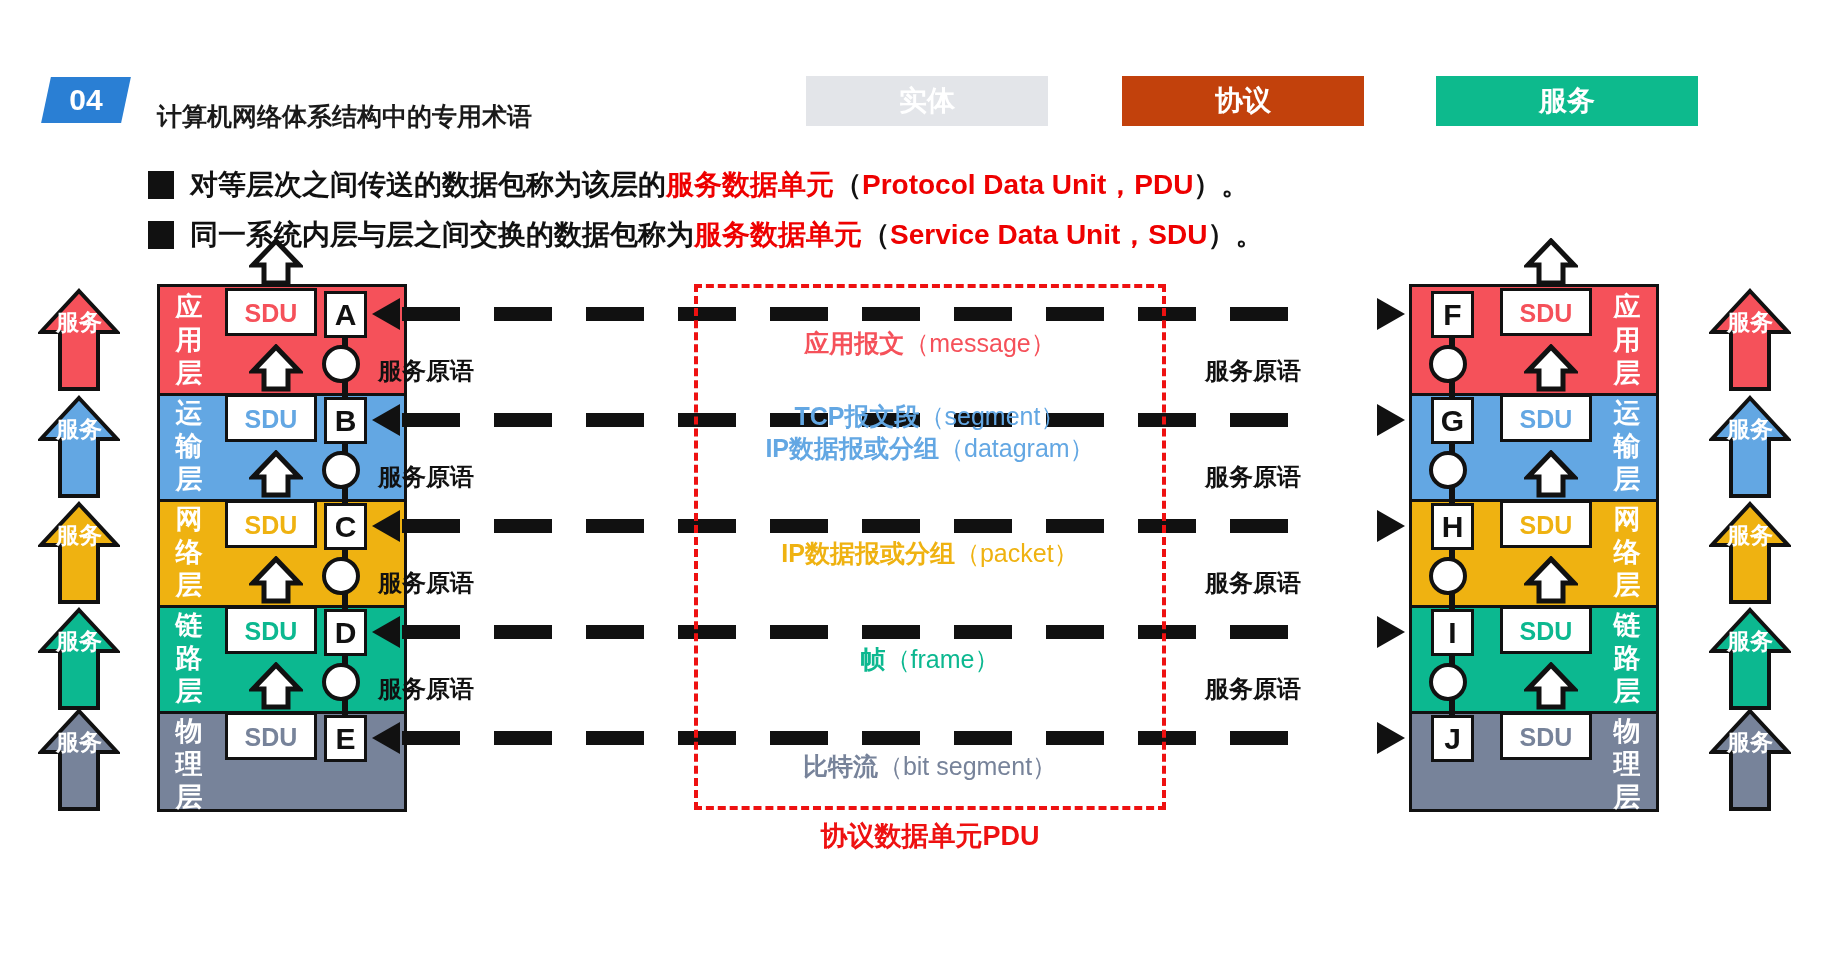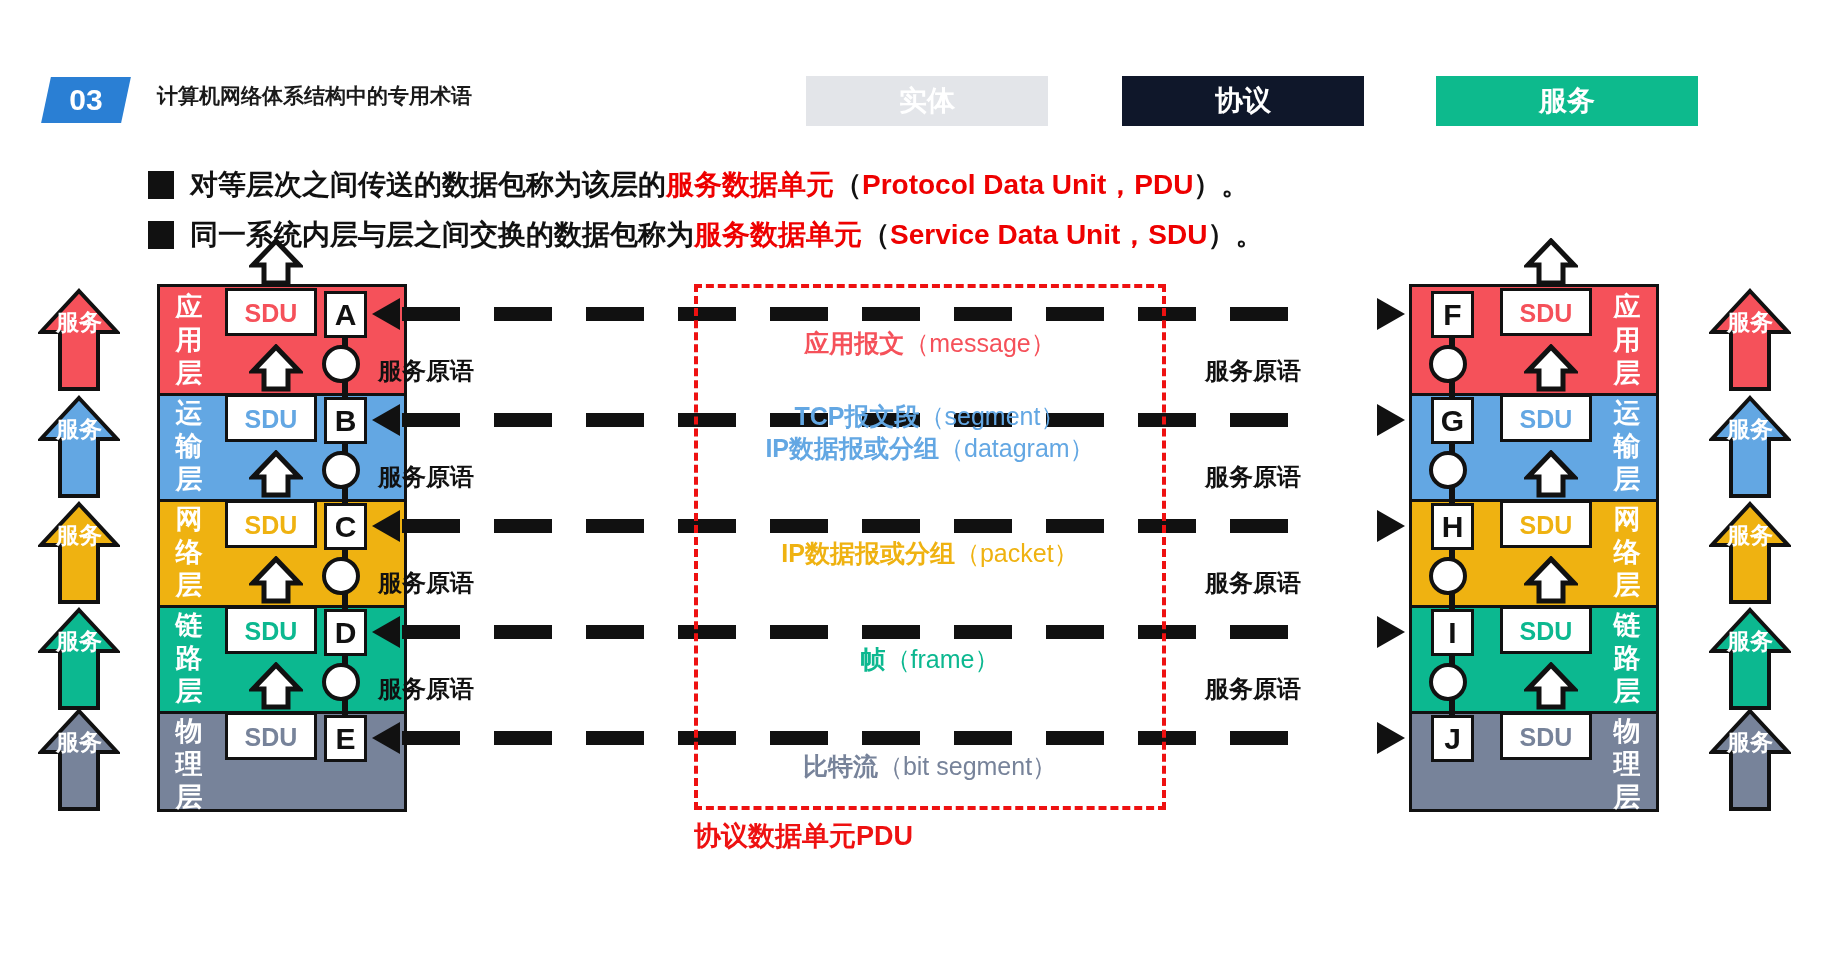--- a/index.html
+++ b/index.html
@@ -38,31 +38,31 @@
     width: 80px; height: 46px;
     background: #2a7fd4;
     transform: skewX(-12deg);
   }
   .secnum-label {
     position: absolute; left: 46px; top: 77px;
     width: 80px; height: 46px; line-height: 46px; text-align: center;
     color: #ffffff; font-size: 30px; font-weight: bold;
   }
   .sectitle {
-    position: absolute; left: 157px; top: 72px;
-    color: #1a1a1a; font-size: 21px; font-weight: bold; line-height: 48px;
+    position: absolute; left: 157px; top: 92px;
+    color: #1a1a1a; font-size: 25px; font-weight: bold; line-height: 48px;
     white-space: nowrap;
   }
   .tab {
     position: absolute; top: 76px; height: 50px;
     line-height: 50px; text-align: center;
     color: #ffffff; font-size: 28px; font-weight: bold;
   }
   .tab-1 { left: 806px;  width: 242px; background: #e3e5e9; }
-  .tab-2 { left: 1122px; width: 242px; background: #0f172a; }
+  .tab-2 { left: 1122px; width: 242px; background: #c2410c; }
   .tab-3 { left: 1436px; width: 262px; background: #0dba8d; }
 
   
   .bullet-sq {
     position: absolute; width: 26px; height: 28px; background: #111111;
   }
   .bline {
     position: absolute;
     font-size: 28px; font-weight: bold; line-height: 34px;
     color: #111111; white-space: nowrap;
@@ -150,21 +150,21 @@
     position: absolute; left: 694px; top: 284px;
     width: 472px; height: 526px;
     border: 4px dashed #ee1111;
   }
   .center-lbl {
     position: absolute; width: 472px; text-align: center;
     font-size: 25px; font-weight: bold; white-space: nowrap;
   }
   .pdu-caption {
     position: absolute; left: 694px; top: 818px; width: 472px;
-    text-align: left; color: #ee1111;
+    text-align: center; color: #ee1111;
     font-size: 27px; font-weight: bold;
   }
 
   
   .hdash { position: absolute; height: 14px; }
   .hdash .seg { position: absolute; top: 0; height: 14px; background: #111111; }
   .hdash .head { position: absolute; top: -9px; width: 0; height: 0; }
   .head-left  { border-top: 16px solid transparent; border-bottom: 16px solid transparent; border-right: 28px solid #111111; }
   .head-right { border-top: 16px solid transparent; border-bottom: 16px solid transparent; border-left: 28px solid #111111; }
 
@@ -174,21 +174,21 @@
     color: #111111; white-space: nowrap;
   }
 </style>
 </head>
 <body>
 
 <div class="page">
 
 
   <div class="secnum"></div>
-  <div class="secnum-label">03</div>
+  <div class="secnum-label">04</div>
   <div class="sectitle">计算机网络体系结构中的专用术语</div>
 
   <div class="tab tab-1">实体</div>
   <div class="tab tab-2">协议</div>
   <div class="tab tab-3">服务</div>
 
   <div class="bullet-sq" style="left:148px; top:171px;"></div>
   <div class="bline" style="left:190px; top:168px;">
     <span class="blk">对等层次之间传送的数据包称为该层的</span><span class="rd">服务数据单元</span><span class="blk">（</span><span class="rd">Protocol Data Unit，PDU</span><span class="blk">）</span><span class="blk">。</span>
   </div>

